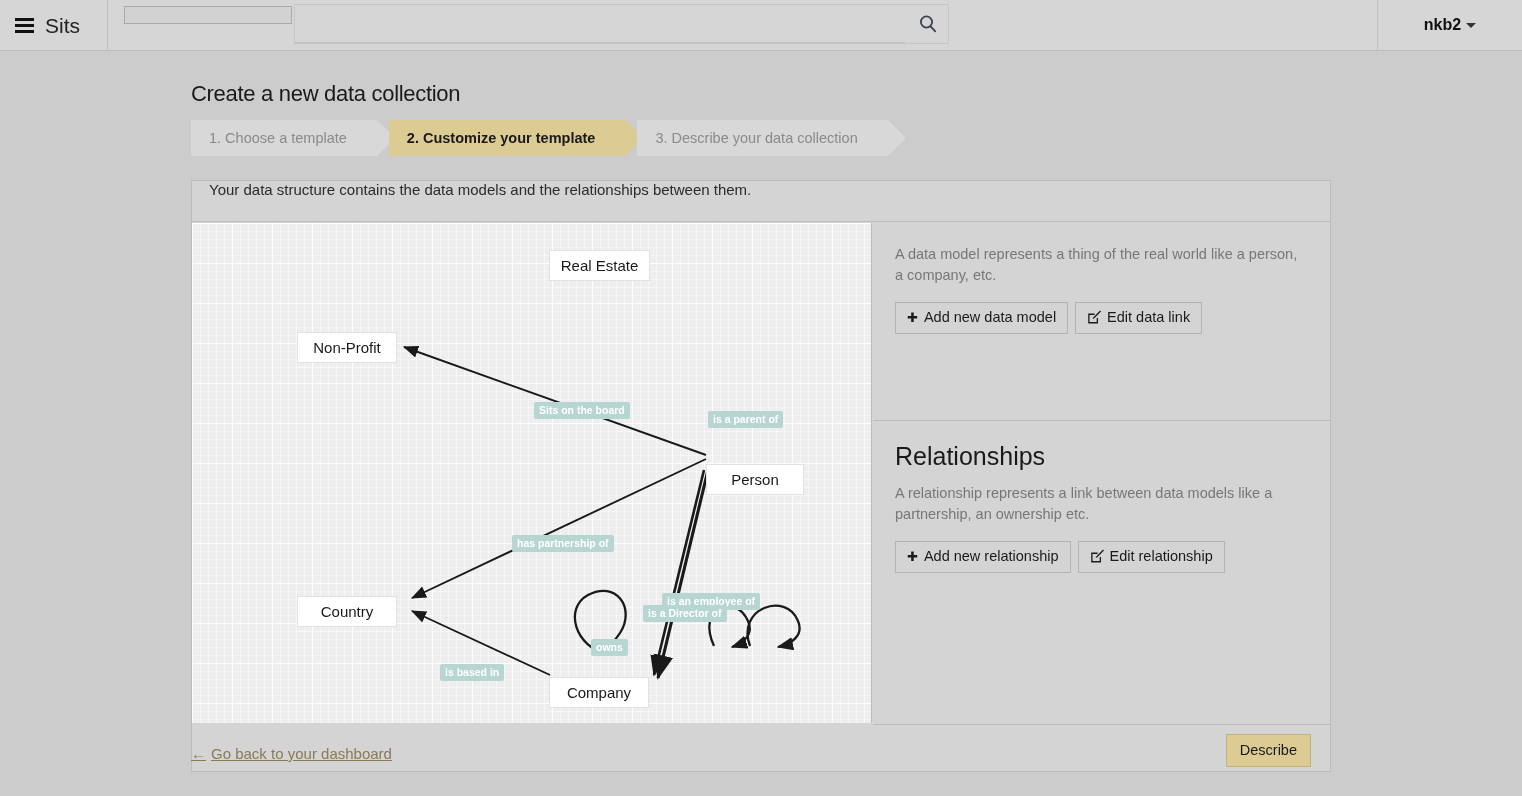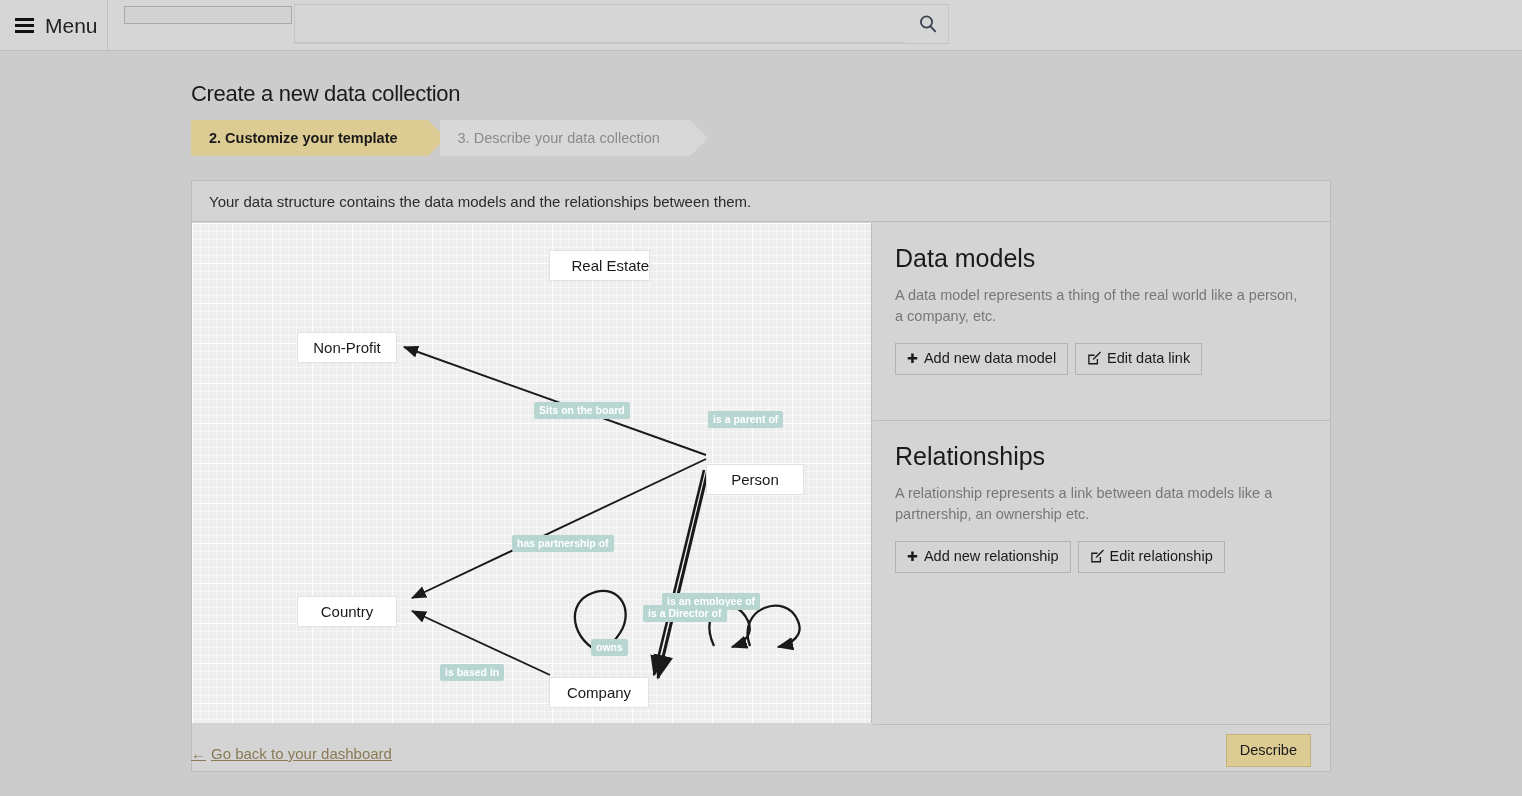--- a/index.html
+++ b/index.html
@@ -137,21 +137,21 @@
   #card {
     position: absolute; left: 191px; top: 129px;
     width: 1140px; height: 592px;
     background: #d4d4d4;
     border: 1px solid #bcbcbc;
   }
   #card-header {
     position: absolute; left: 0; top: 0;
     width: 1138px; height: 41px;
     border-bottom: 1px solid #bcbcbc;
-    display: flex; align-items: center;
+    display: flex; align-items: flex-start;
     padding-left: 17px;
     font-size: 15px; color: #2b2b2b;
   }
 
   
   #canvas {
     position: absolute; left: 0; top: 42px;
     width: 680px; height: 500px;
     background-color: #eeeeee;
     background-image:
@@ -247,43 +247,50 @@
 <body>
 
 <div id="topbar">
 
   <div id="menu-btn">
     <span class="burger">
       <i></i>
         <i></i>
         <i></i>
     </span>
-    <span id="menu-label">Menu</span>
+    <span id="menu-label">Sits</span>
   </div>
 
   <div id="search-zone">
     <div id="search-stub"></div>
     <div id="search-wrap">
       <input id="search-input" type="text" value="" placeholder="" style="">
       <span id="search-icon">
         <svg width="20" height="20" viewBox="0 0 20 20">
           <circle cx="8.5" cy="8" r="5.6" fill="none" stroke="#3b4250" stroke-width="1.8"></circle>
           <line x1="12.6" y1="12.3" x2="17.2" y2="17.4" stroke="#3b4250" stroke-width="1.8" stroke-linecap="round"></line>
         </svg>
       </span>
     </div>
   </div>
 
+  <div id="user-zone">
+    <span id="user-name">nkb2</span>
+    <span id="user-caret"></span>
+  </div>
 </div>
 
 <div id="page">
 
   <div id="page-title">Create a new data collection</div>
 
   <div id="steps">
+    <div class="step">
+      <span>1. Choose a template</span>
+    </div>
     <div class="step active">
       <span>2. Customize your template</span>
     </div>
     <div class="step">
       <span>3. Describe your data collection</span>
     </div>
   </div>
 
   <div id="card">
 
@@ -312,21 +319,21 @@
 
         <path d="M358,452 L220,388" stroke="#1a1a1a" stroke-width="1.9" fill="none" marker-end="url(#ah)"></path>
 
         <path d="M522,423 C504,384 543,369 556,398 C562,411 552,420 540,424" stroke="#1a1a1a" stroke-width="2.3" fill="none" marker-end="url(#ahb)"></path>
 
         <path d="M558,423 C544,385 594,368 606,398 C612,412 600,421 586,424" stroke="#1a1a1a" stroke-width="2.3" fill="none" marker-end="url(#ahb)"></path>
 
         <path d="M417,432 C382,424 372,385 396,372 C424,357 444,385 428,410 C422,420 414,425 406,427" stroke="#1a1a1a" stroke-width="2.3" fill="none" marker-end="url(#ahb)"></path>
       </svg>
 
-      <div class="gnode" style="left:357px;top:27px;width:101px;height:31px;justify-content:flex-end;">
+      <div class="gnode" style="left:357px;top:27px;width:101px;height:31px;">
         <span>Real Estate</span>
       </div>
       <div class="gnode" style="left:105px;top:109px;width:100px;height:31px;">
         <span>Non-Profit</span>
       </div>
       <div class="gnode" style="left:514px;top:241px;width:98px;height:31px;">
         <span>Person</span>
       </div>
       <div class="gnode" style="left:105px;top:373px;width:100px;height:31px;">
         <span>Country</span>
@@ -348,21 +355,20 @@
       <div class="elabel" style="left:451px;top:382px;">is a Director of</div>
 
       <div class="elabel" style="left:399px;top:416px;">owns</div>
 
       <div class="elabel" style="left:242px;top:441px;margin-left:6px;">is based in</div>
     </div>
 
     <div id="side">
 
       <div class="panel first">
-        <h2>Data models</h2>
         <p>A data model represents a thing of the real world like a person, a company, etc.</p>
         <div class="btnrow">
           <button class="btn">
             <span class="ic">✚</span>
             <span>Add new data model</span>
           </button>
           <button class="btn">
             <span class="ic">
               <svg width="14" height="14" viewBox="0 0 16 16">
                 <path d="M1.4 4.1 h7.2 v1.5 H2.9 v8.2 h8.2 V9.1 h1.5 v6.4 H1.4 z" fill="#1a1a1a"></path>

